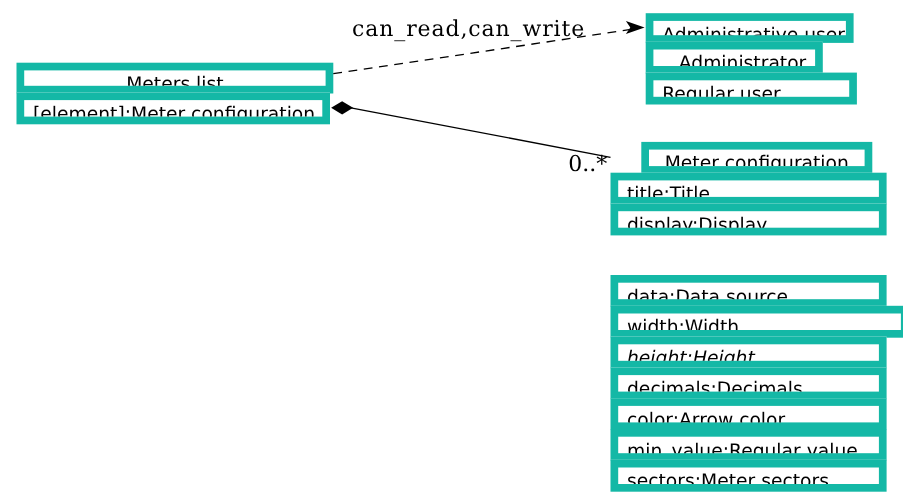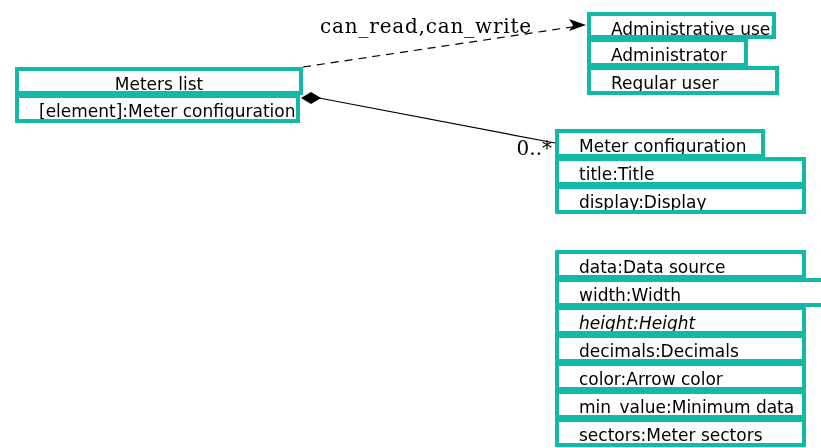--- a/index.html
+++ b/index.html
@@ -8,25 +8,25 @@
     width: 821px;
     height: 448px;
     background: #ffffff;
     font-family: "DejaVu Sans", sans-serif;
     color: #000000;
     overflow: hidden;
   }
   .node { position: absolute; }
   .cell {
     box-sizing: border-box;
-    border: 4px solid #14b8a6;
+    border: 7px solid #14b8a6;
     background: #ffffff;
     height: 29px;
     line-height: 27px;
-    padding: 0 20px;
+    padding: 0 8px;
     font-size: 17px;
     white-space: nowrap;
     overflow: hidden;
   }
   .cell + .cell { margin-top: -1px; }
   .head { text-align: center; }
   .edges {
     position: absolute;
     left: 0; top: 0;
     pointer-events: none;
@@ -36,41 +36,41 @@
     font-size: 20px;
     fill: #000000;
   }
   .perm-label { letter-spacing: 0.8px; }
 </style>
 </head>
 <body>
 
 <div class="canvas">
 
-  <div class="node" style="left:15px; top:67px;">
+  <div class="node" style="left:15px; top:57px;">
     <div class="cell head" style="width:288px; height:28px;">Meters list</div>
     <div class="cell" style="width:285px;">[element]:Meter configuration</div>
   </div>
 
   <div class="node" style="left:587px; top:12px;">
     <div class="cell head" style="width:189px; height:27px;">Administrative user</div>
     <div class="cell" style="width:161px;text-align:right;">Administrator</div>
     <div class="cell" style="width:192px;">Regular user</div>
   </div>
 
   <div class="node" style="left:555px; top:129px;">
-    <div class="cell head" style="width:210px;">Meter configuration</div>
+    <div class="cell head" style="width:210px;margin-left:28px;">Meter configuration</div>
     <div class="cell" style="width:251px;">title:Title</div>
     <div class="cell" style="width:251px;">display:Display</div>
     <div class="cell" style="width:251px;margin-top:36px;">data:Data source</div>
     <div class="cell" style="width:271px;">width:Width</div>
     <div class="cell" style="width:251px;font-style:italic;">height:Height</div>
     <div class="cell" style="width:251px;">decimals:Decimals</div>
     <div class="cell" style="width:251px;">color:Arrow color</div>
-    <div class="cell" style="width:251px;">min_value:Minimum data</div>
+    <div class="cell" style="width:251px;">min_value:Regular value</div>
     <div class="cell" style="width:251px;">sectors:Meter sectors</div>
   </div>
 
   <svg class="edges" width="821" height="448" viewBox="0 0 821 448">
 
     <line x1="303" y1="67" x2="572" y2="27" stroke="#000000" stroke-width="1.2" stroke-dasharray="8 6"></line>
     <polygon points="586,25 569,19 573,25 569,31" fill="#000000"></polygon>
     <text x="426" y="33" text-anchor="middle" class="edge-label perm-label">can_read,can_write</text>
 
     <line x1="319" y1="98" x2="555" y2="143" stroke="#000000" stroke-width="1.2"></line>

